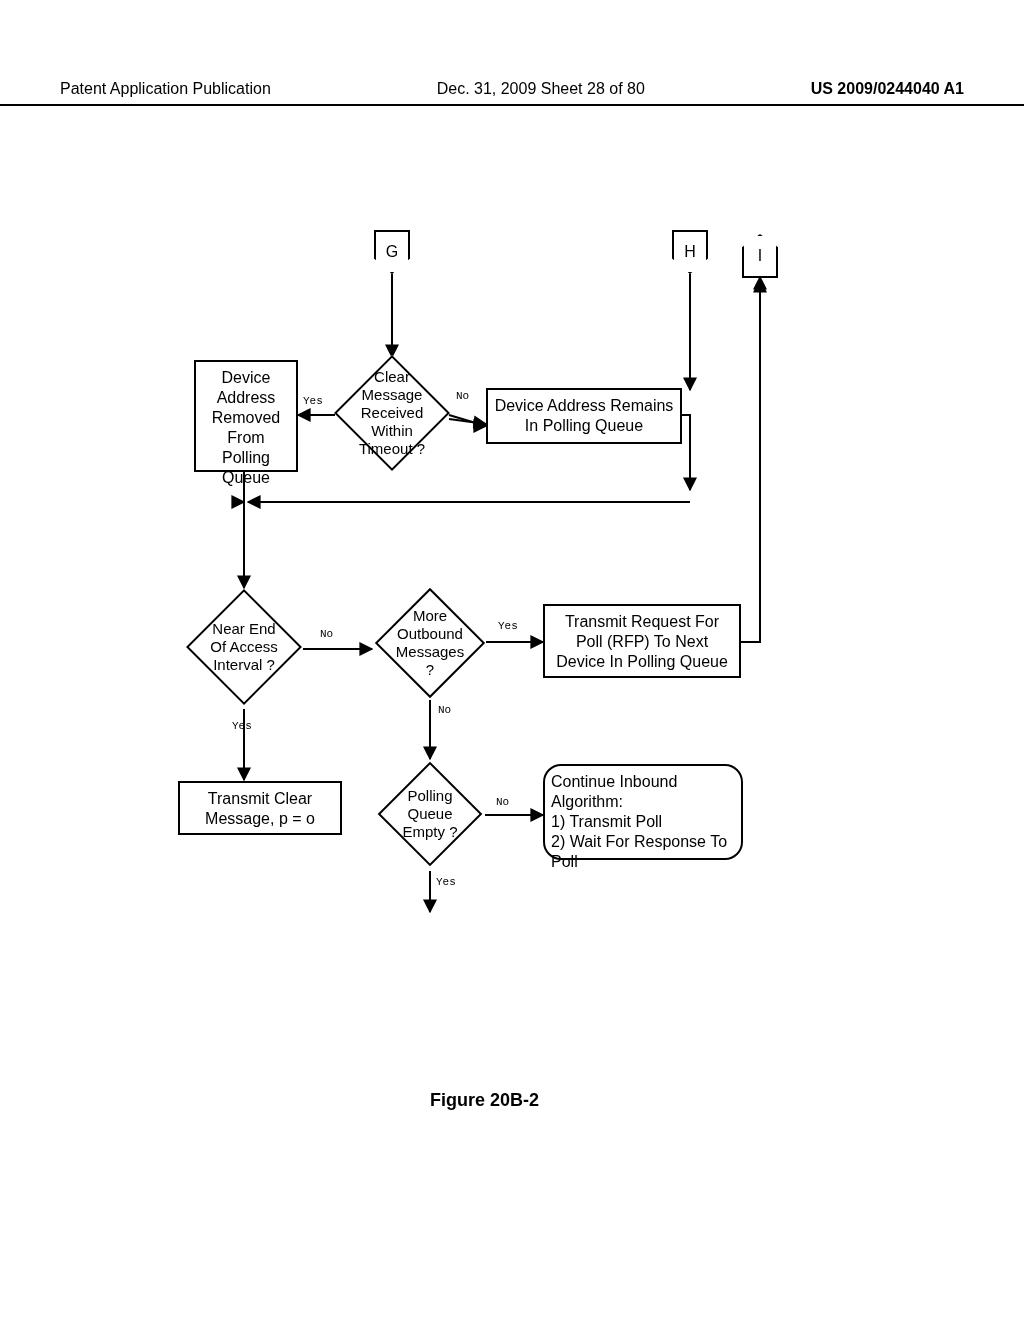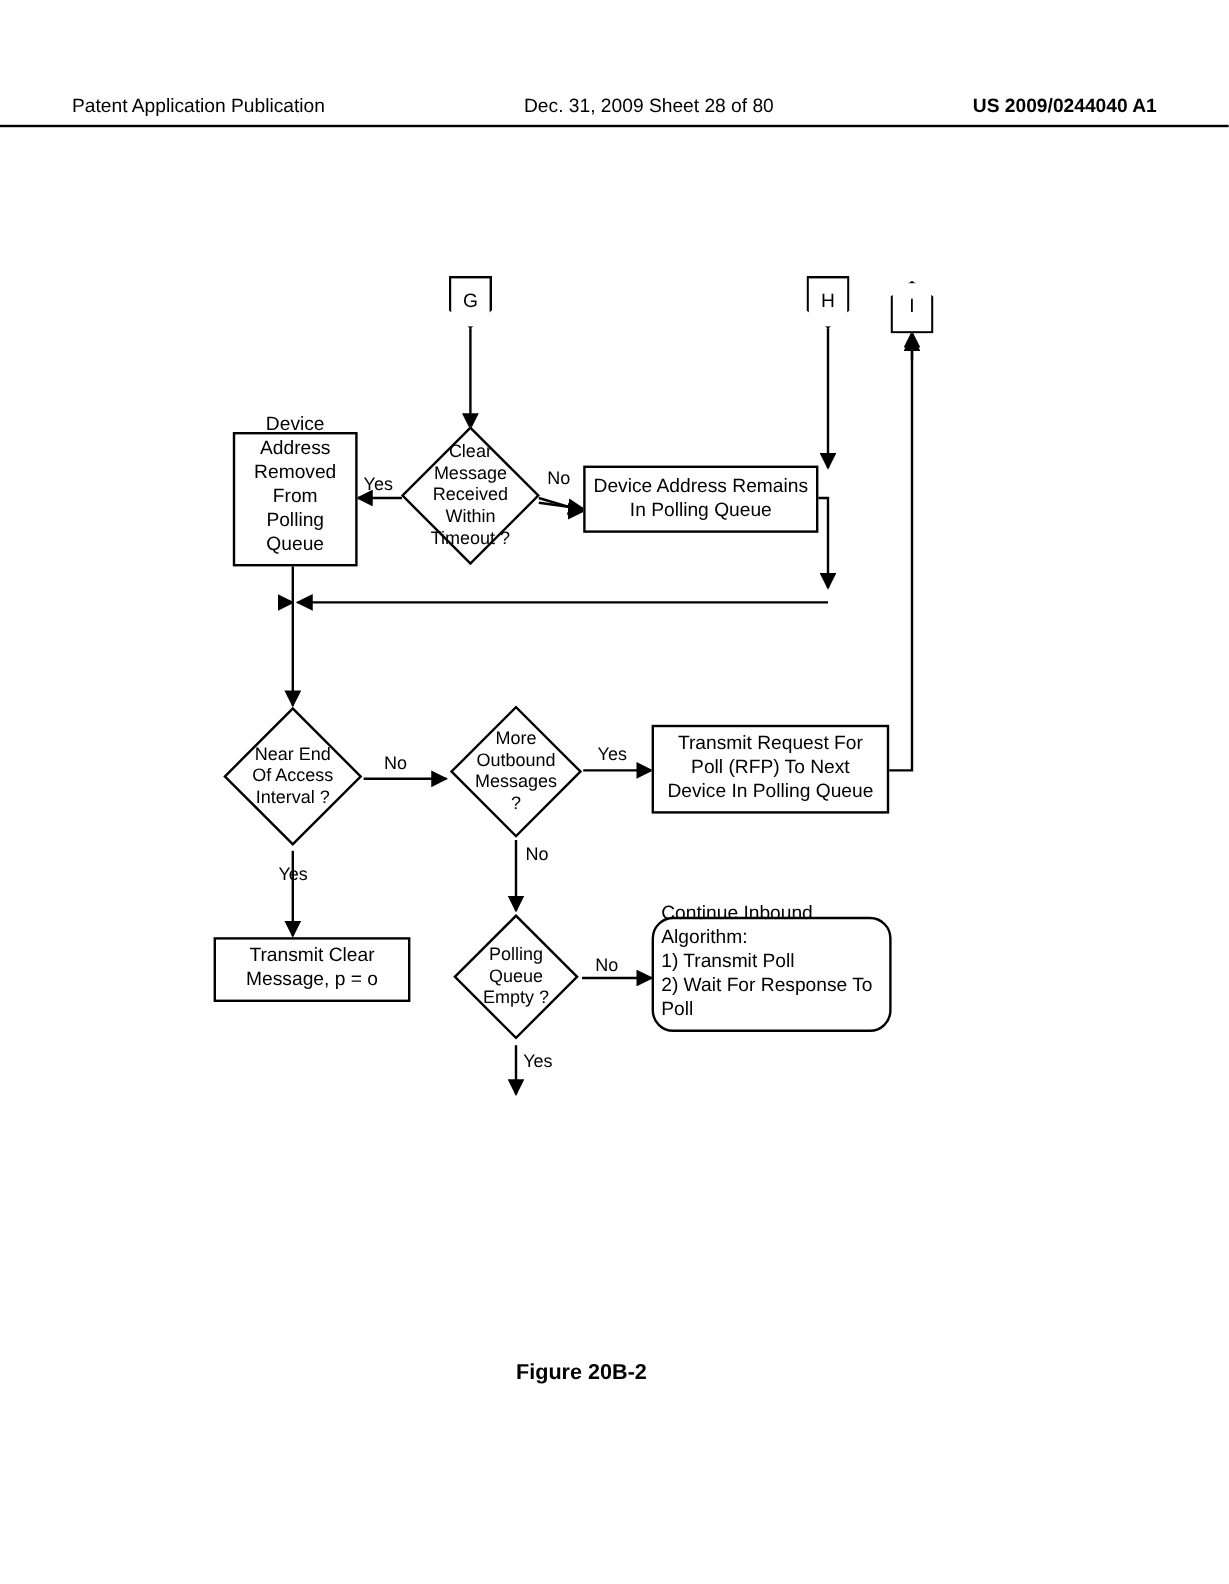--- a/index.html
+++ b/index.html
@@ -28,21 +28,21 @@
   .header .right { font-weight: bold; }
   .canvas { position: absolute; top: 0; left: 0; width: 1024px; height: 1320px; }
   .box, .connector, .diamond, .label, .figure-caption { position: absolute; }
   .box {
     border: 2px solid #000;
     text-align: center;
     padding: 6px;
     font-size: 16px;
     line-height: 1.25;
     display: flex;
-    align-items: flex-end;
+    align-items: flex-start;
     justify-content: center;
     background: #fff;
   }
   .box-left { text-align: left; justify-content: flex-start; border-radius: 18px; }
   .diamond {
     transform: rotate(45deg);
     border: 2px solid #000;
     background: #fff;
   }
   .diamond-inner { position:absolute; inset:0; display:flex; align-items:center; justify-content:center; transform: rotate(-45deg); font-size:15px; line-height:1.2; text-align:center; }
@@ -55,22 +55,22 @@
     display:flex; align-items:center; justify-content:center;
   }
   .conn-up { 
     position: absolute;
     width: 36px; height: 44px;
     border: 2px solid #000;
     clip-path: polygon(50% 0, 100% 30%, 100% 100%, 0 100%, 0 30%);
     background: #fff;
     display:flex; align-items:center; justify-content:center;
   }
-  .label { font-size: 15px; }
-  .figure-caption { font-weight: bold; font-size: 18px; margin-top: 43px; }
+  .label { font-size: 11px; font-family: Liberation Mono, monospace; }
+  .figure-caption { font-weight: bold; font-size: 18px; }
 </style>
 </head>
 <body>
 
 <div class="header">
   <span class="left">Patent Application Publication</span>
   <span>Dec. 31, 2009  Sheet 28 of 80</span>
   <span class="right">US 2009/0244040 A1</span>
 </div>
 

